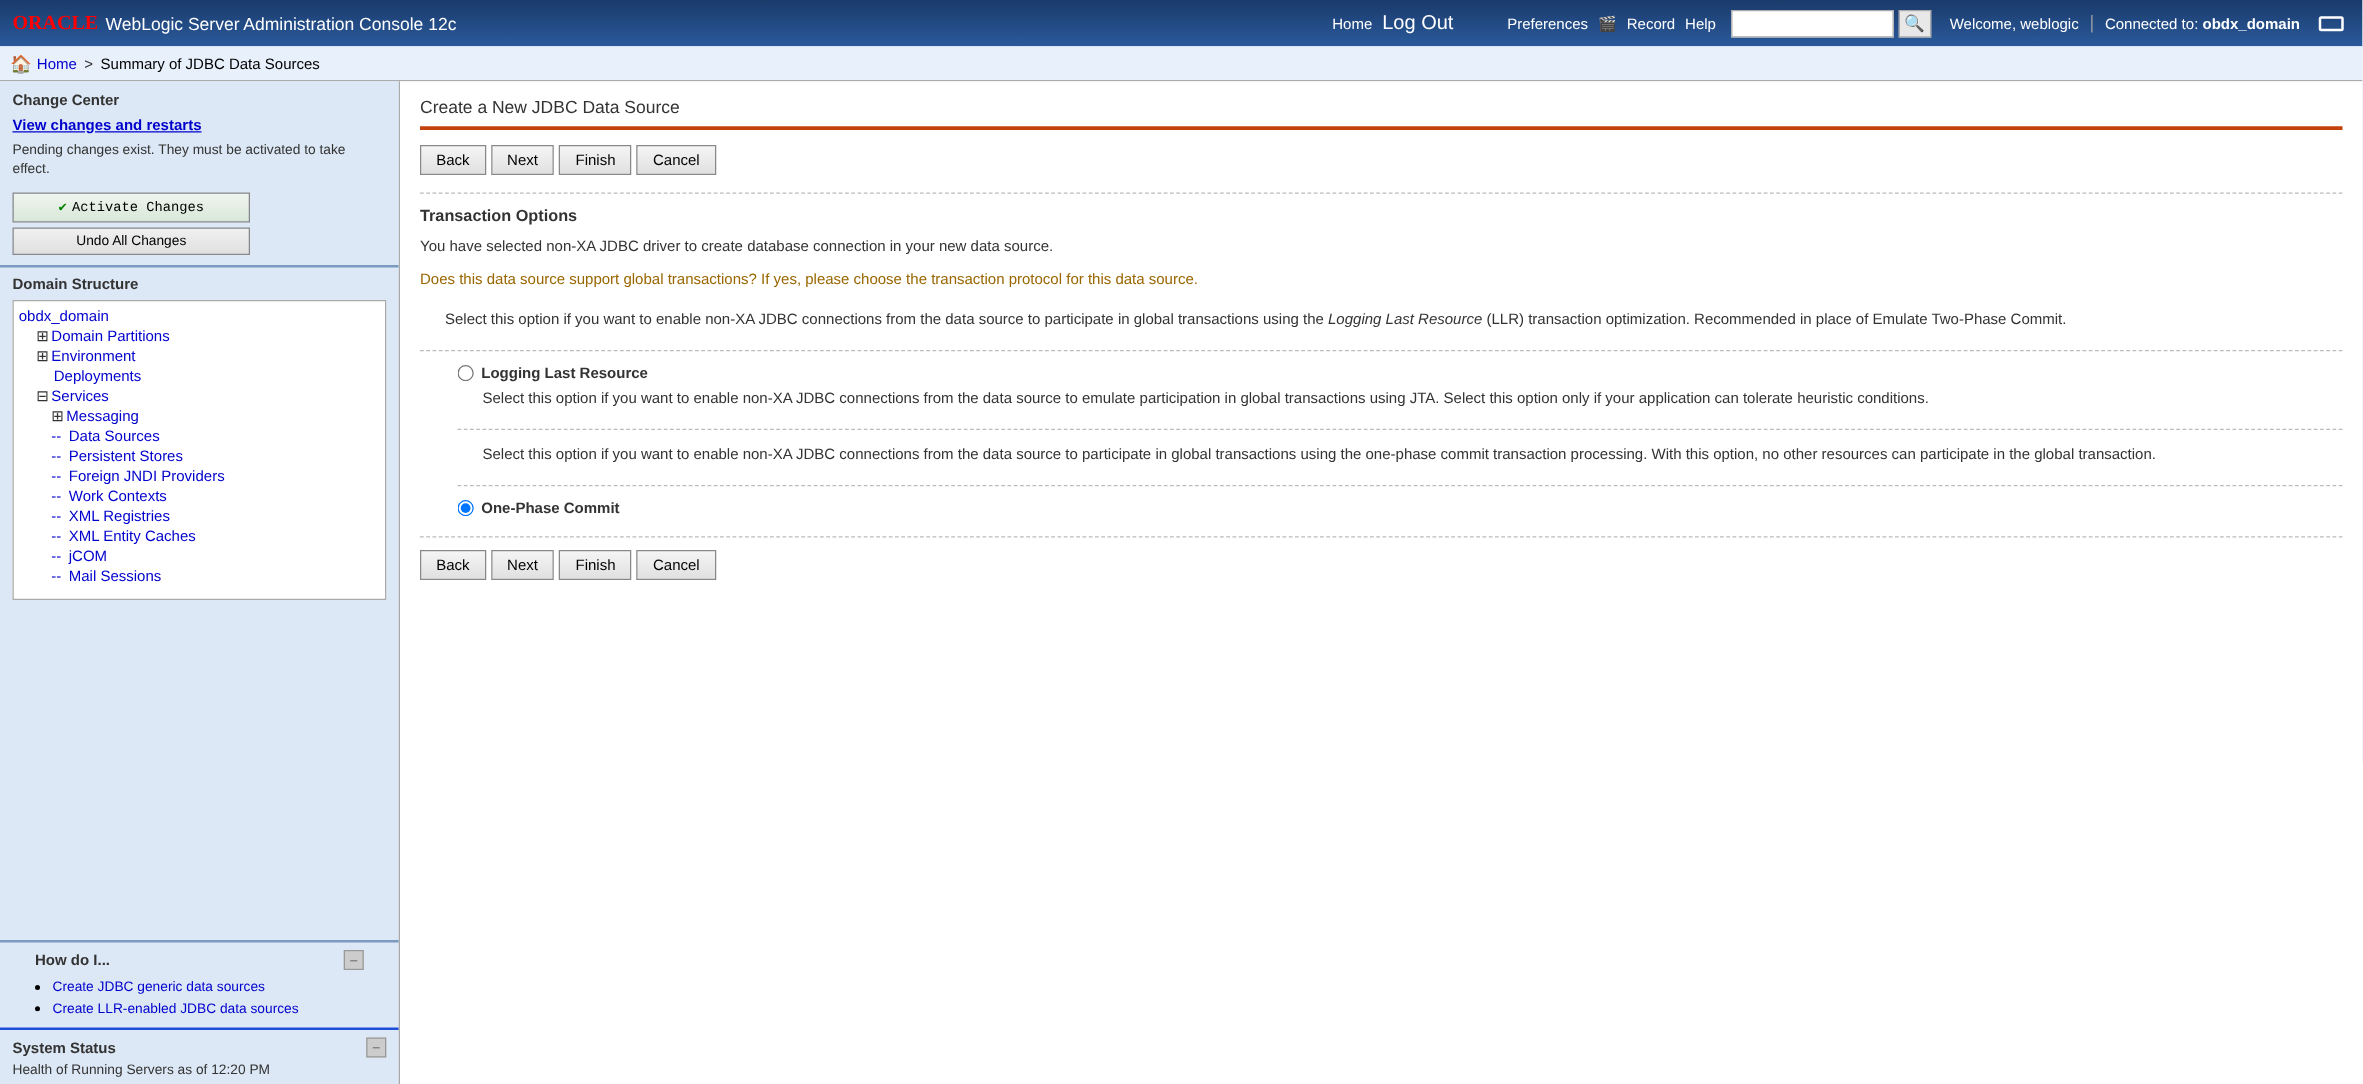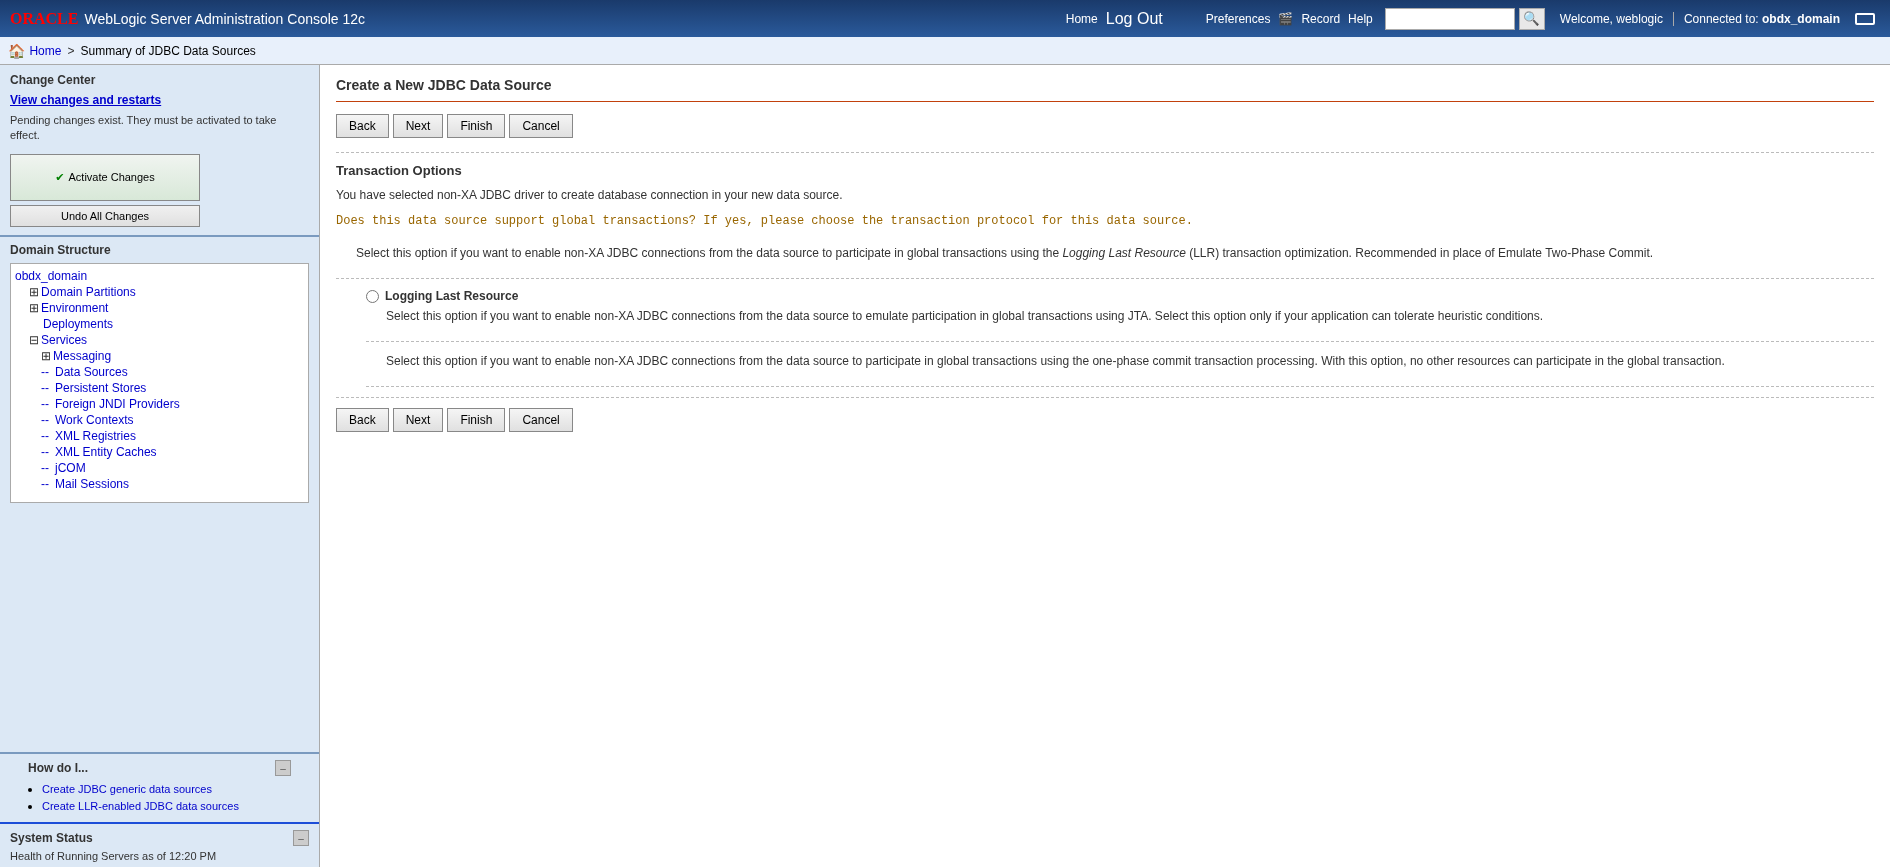--- a/index.html
+++ b/index.html
@@ -120,27 +120,28 @@
     }
     #change-center .pending-text {
       font-size: 11px;
       color: #333;
       margin-bottom: 10px;
       line-height: 1.4;
     }
     #change-center .btn-activate {
       background: linear-gradient(to bottom, #f0f4f0, #d8e8d8);
       border: 1px solid #888;
-      padding: 16px 12px;
+      padding: 4px 12px;
       font-size: 11px;
       cursor: pointer;
       display: block;
       width: 190px;
       text-align: center;
       margin-bottom: 4px;
+      font-family: Liberation Mono, monospace;
     }
     #change-center .btn-undo {
       background: linear-gradient(to bottom, #f0f0f0, #e0e0e0);
       border: 1px solid #888;
       padding: 4px 12px;
       font-size: 11px;
       cursor: pointer;
       display: block;
       width: 190px;
       text-align: center;
@@ -240,24 +241,24 @@
 
     
     #content {
       flex: 1;
       background: white;
       overflow-y: auto;
       padding: 12px 16px;
     }
     #content .page-title {
       font-size: 14px;
-      font-weight: bold;
+      font-weight: normal;
       color: #333;
       margin-bottom: 12px;
-      border-bottom: 1px solid #c2410c;
+      border-bottom: 3px solid #c2410c;
       padding-bottom: 8px;
     }
     .btn-row {
       display: flex;
       gap: 4px;
       margin-bottom: 14px;
     }
     .btn-row button, .btn {
       padding: 4px 12px;
       font-size: 12px;
@@ -276,21 +277,20 @@
       font-size: 12px;
       color: #333;
       margin-bottom: 8px;
       line-height: 1.5;
     }
     .question-text {
       font-size: 12px;
       color: #996600;
       margin-bottom: 14px;
       line-height: 1.5;
-      font-family: Liberation Mono, monospace;
     }
 
     .option-block {
       margin-bottom: 16px;
     }
     .option-label {
       display: flex;
       align-items: center;
       gap: 6px;
       font-size: 12px;
@@ -479,20 +479,26 @@
       </div>
 
       <hr class="divider-dashed">
 
       <div class="option-block">
         <p class="sub-option-desc">Select this option if you want to enable non-XA JDBC connections from the data source to participate in global transactions using the one-phase commit transaction processing. With this option, no other resources can participate in the global transaction.</p>
       </div>
 
       <hr class="divider-dashed">
 
+      <div class="option-block">
+        <div class="sub-option-label">
+          <input type="radio" name="tx_option" checked="" style="">
+          <strong>One-Phase Commit</strong>
+        </div>
+      </div>
 
     </div>
 
     <hr class="divider-dashed">
 
     <div class="btn-row">
       <button>Back</button>
       <button>Next</button>
       <button>Finish</button>
       <button>Cancel</button>

